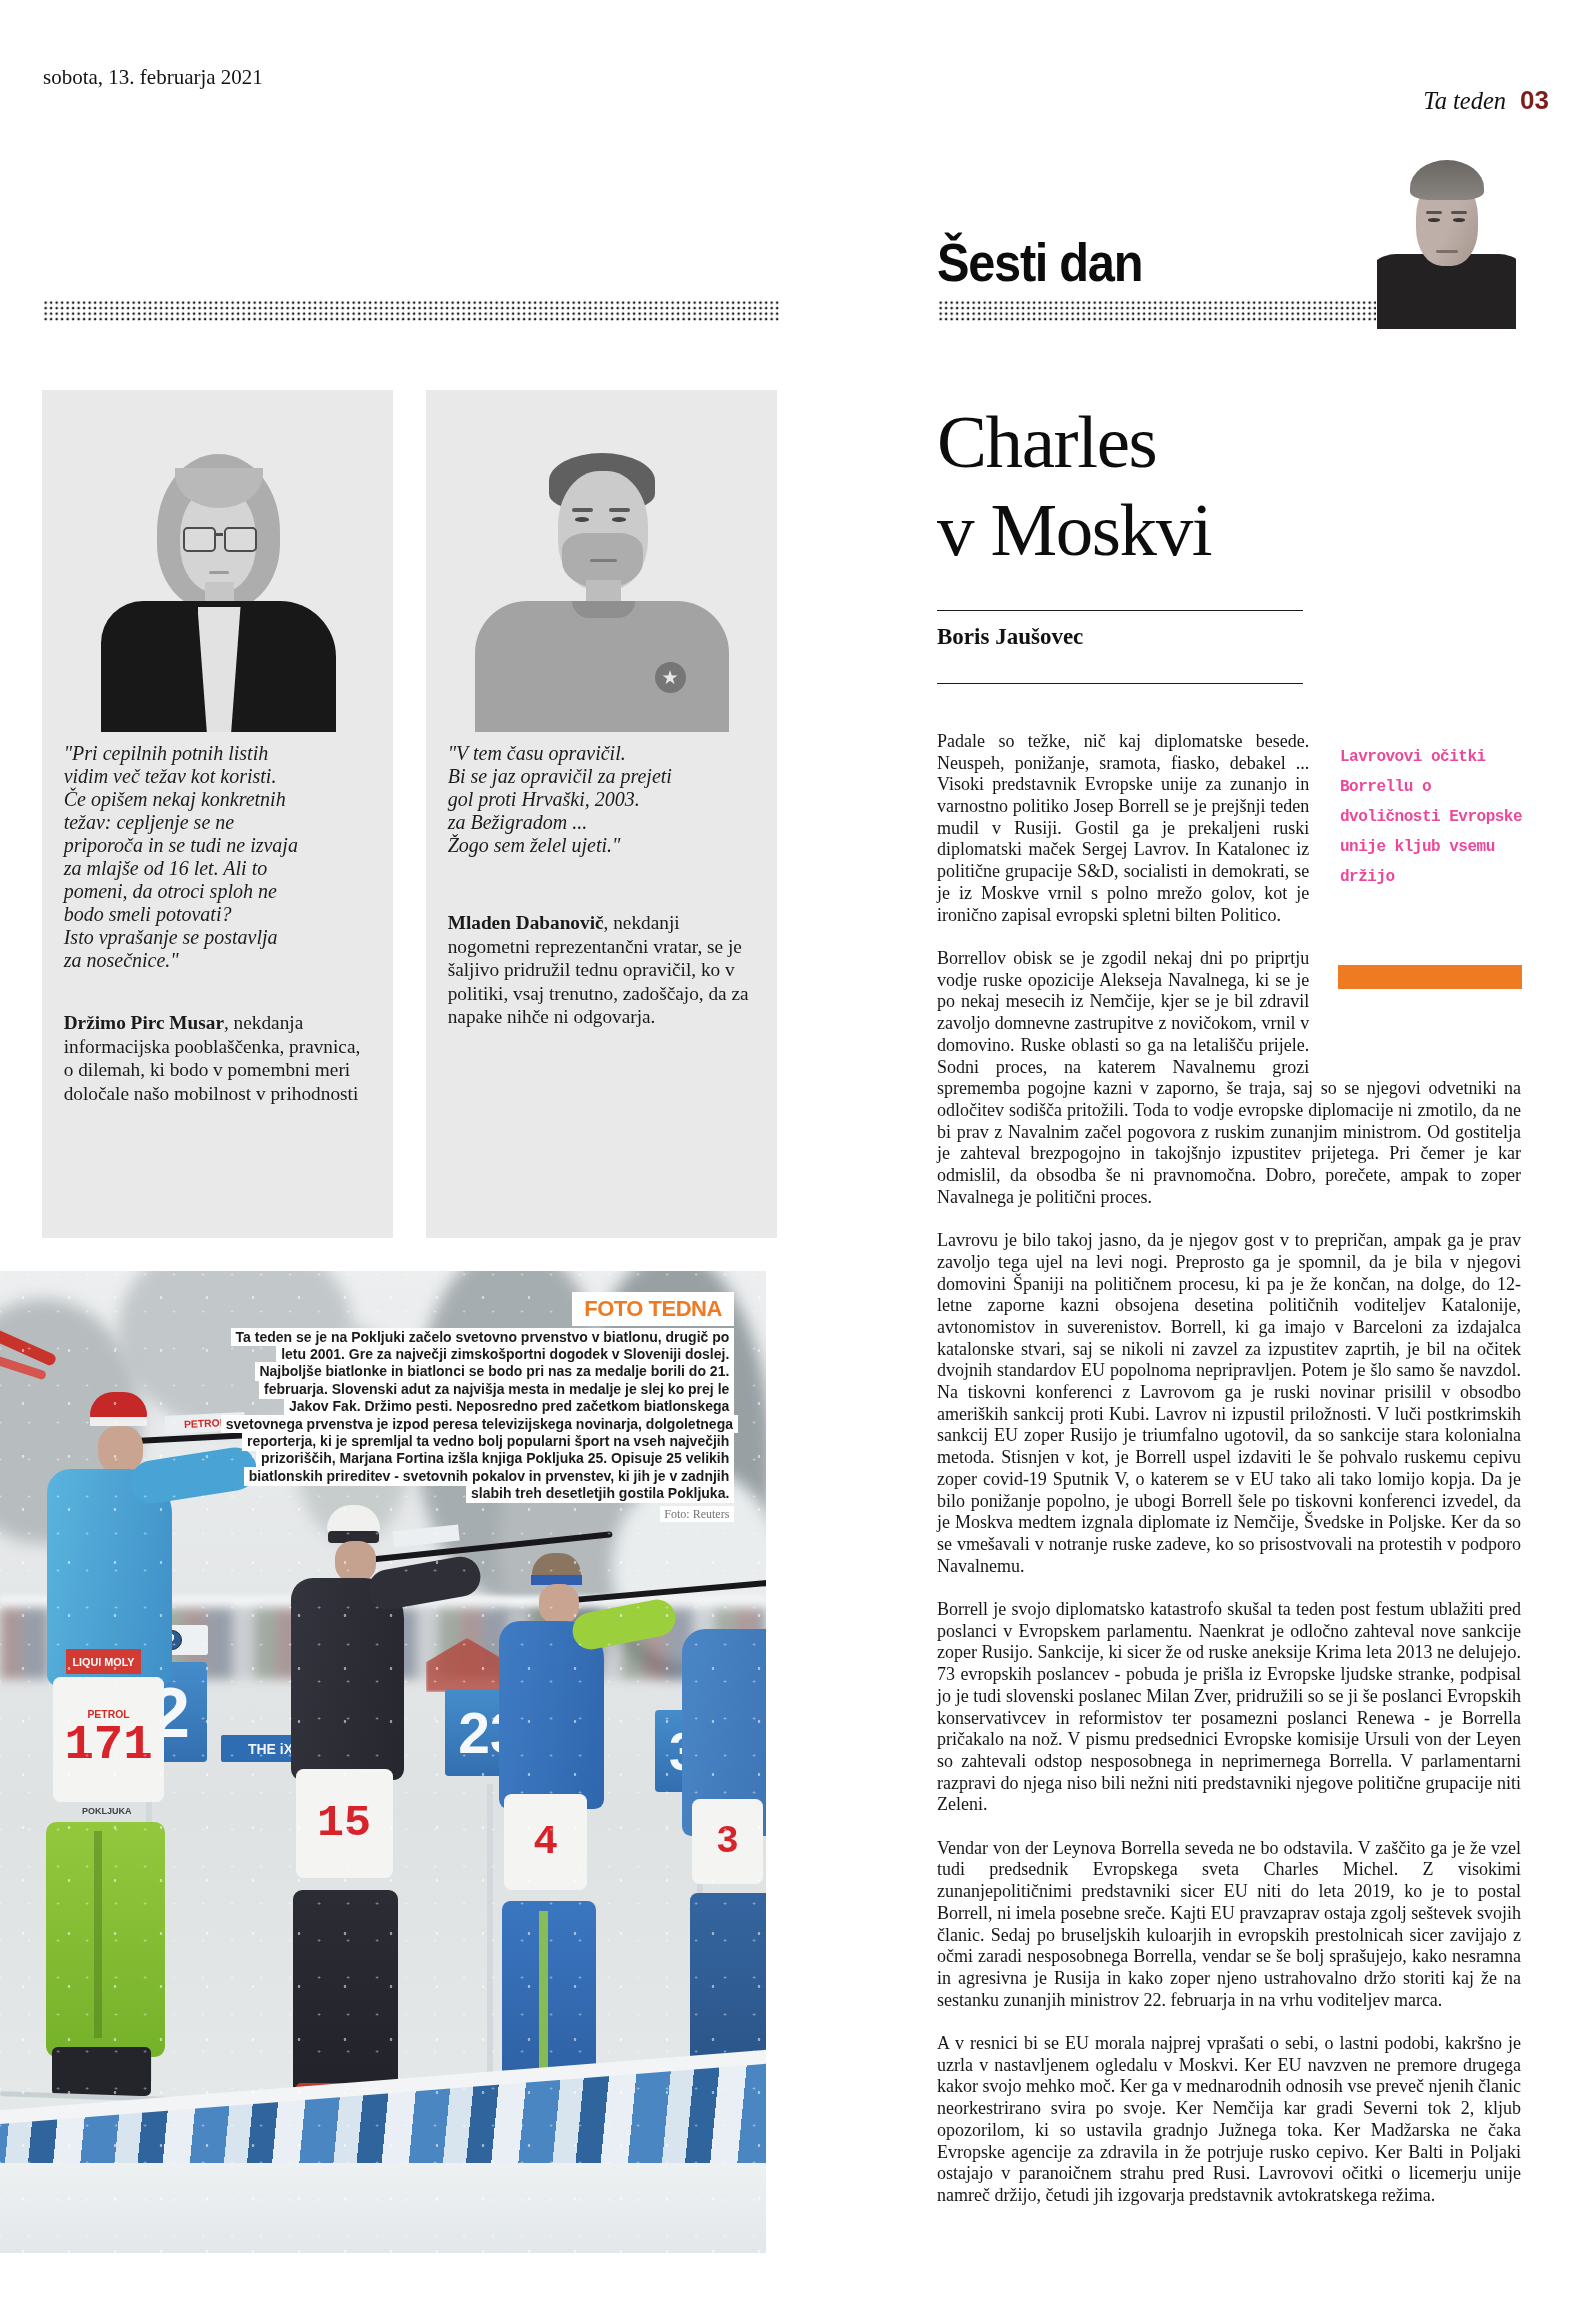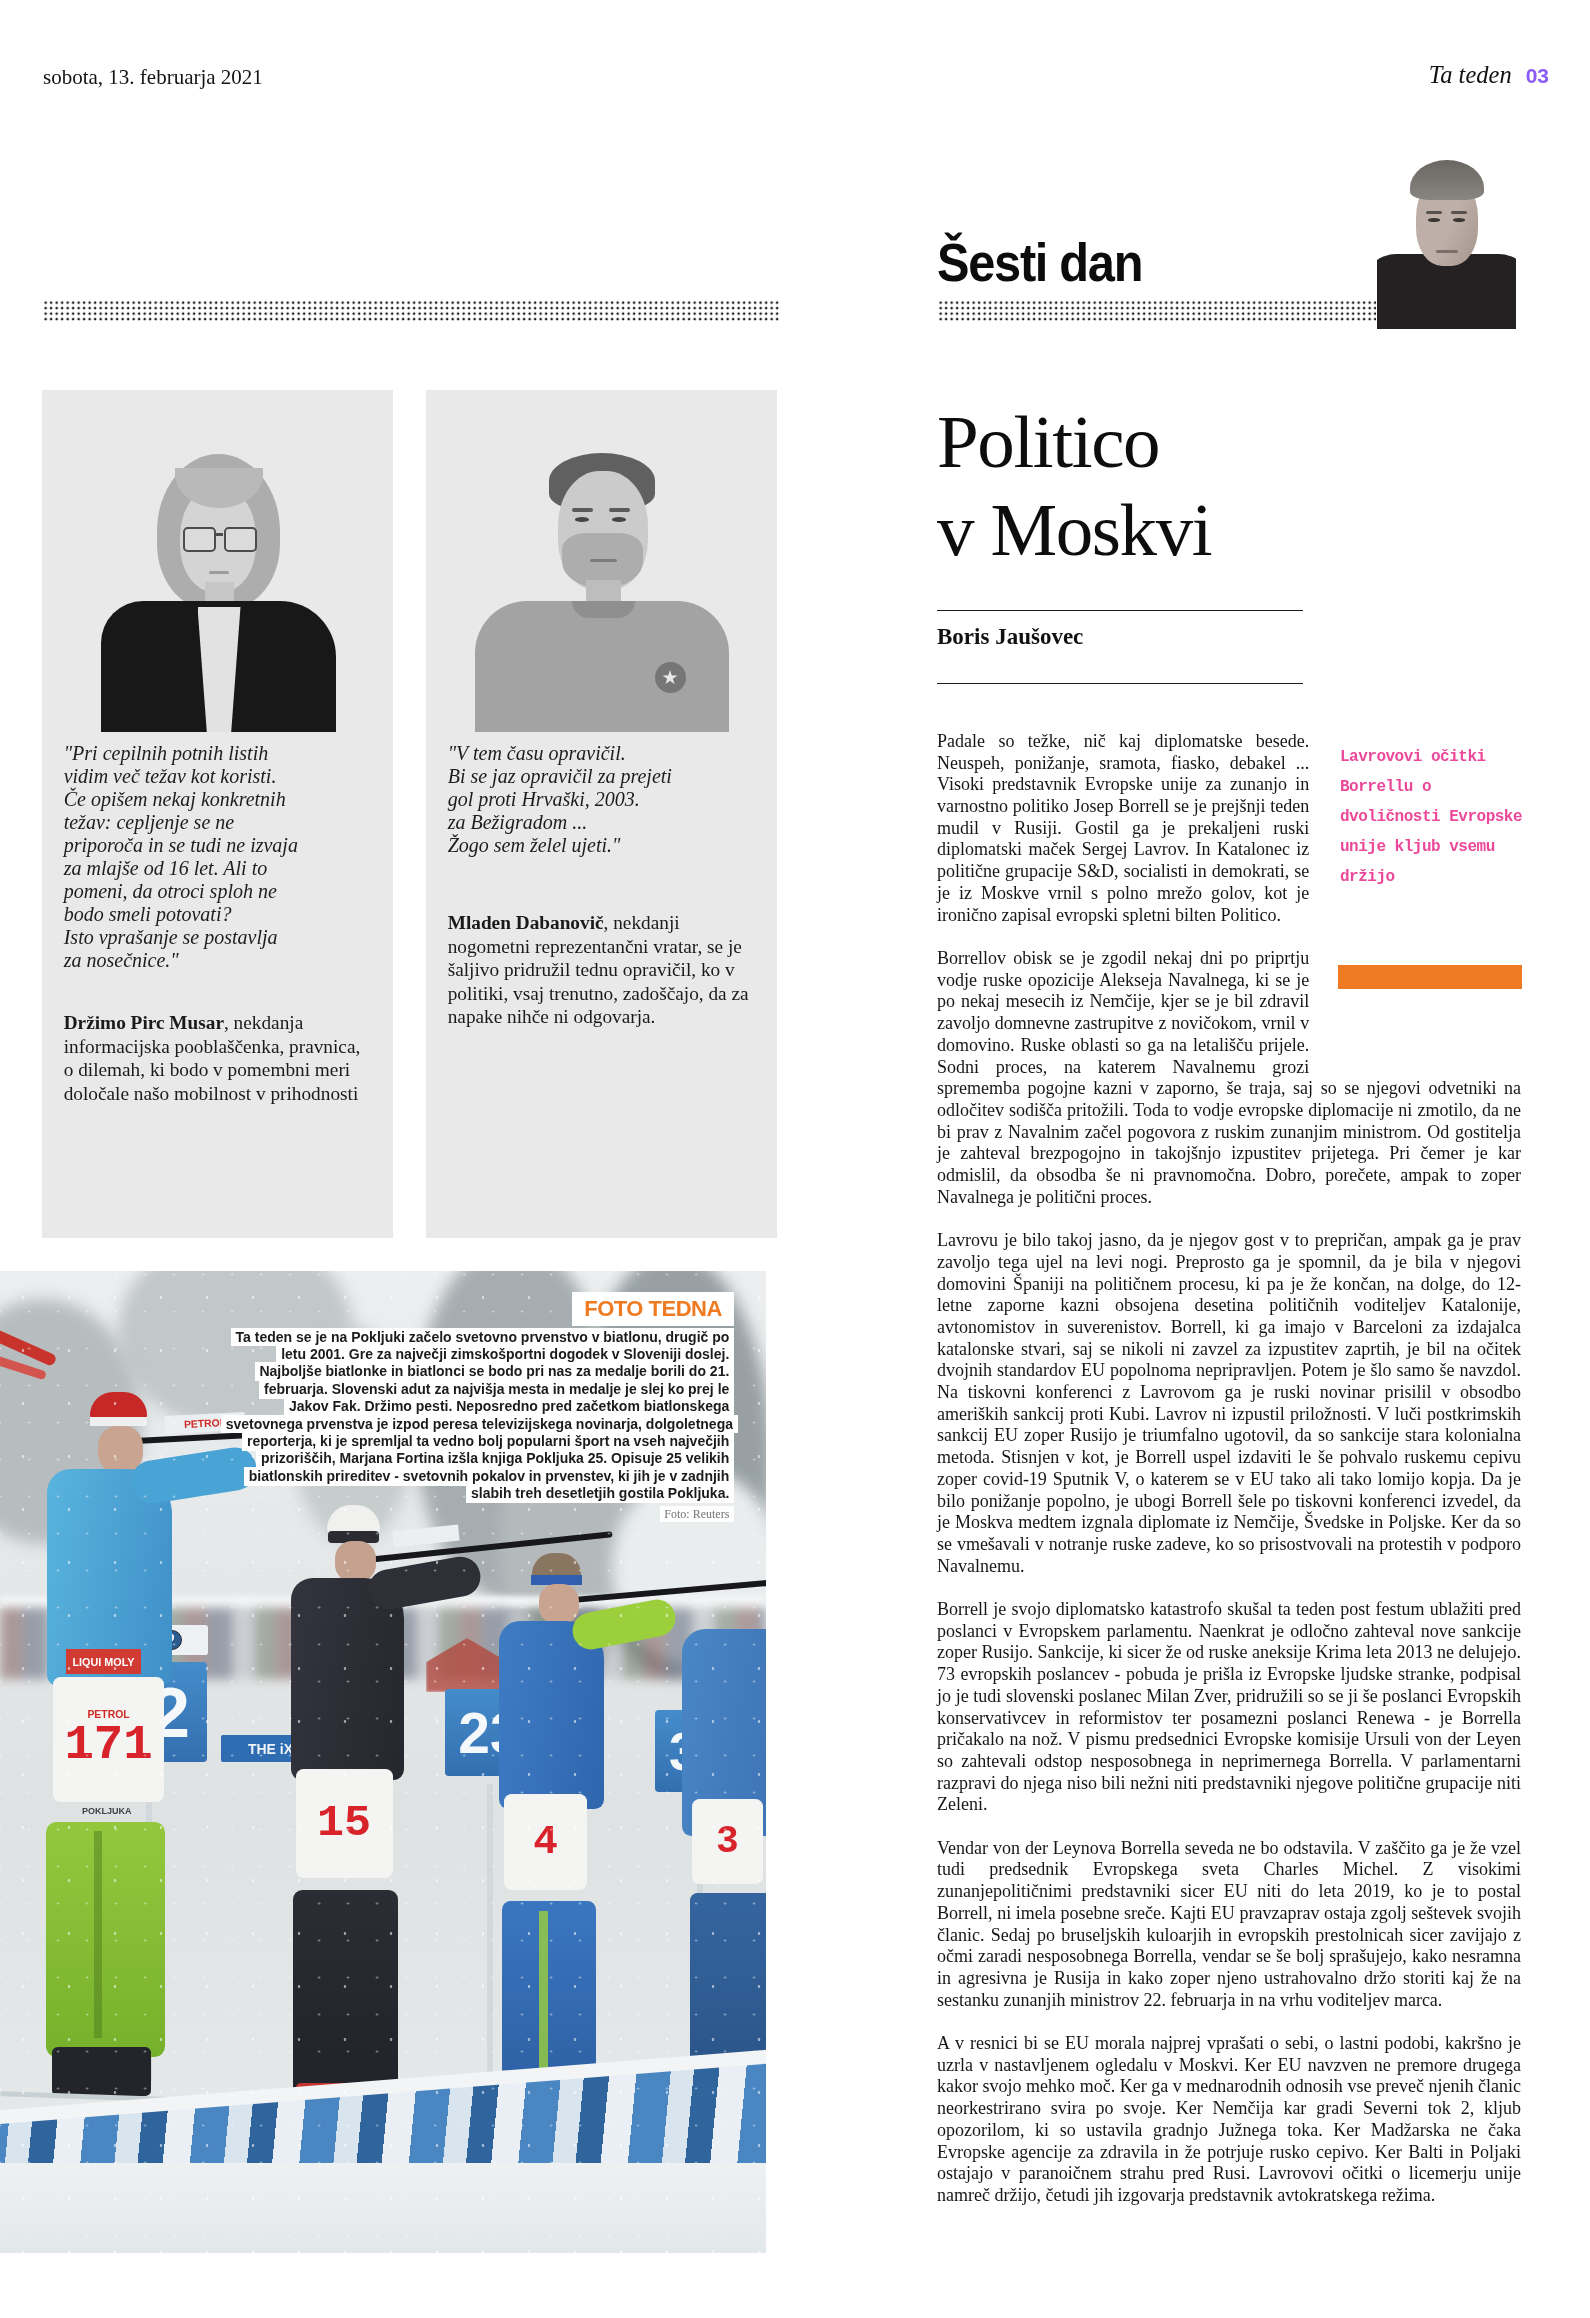--- a/index.html
+++ b/index.html
@@ -4,21 +4,21 @@
 <style>
   html,body{margin:0;padding:0;background:#fff;}
   .page{position:relative;width:1590px;height:2291px;background:#ffffff;overflow:hidden;
         font-family:"Liberation Serif",serif;color:#161616;}
   .abs{position:absolute;}
 
   
   .hdr-date{position:absolute;left:43px;top:65px;font-size:21px;color:#141414;}
   .hdr-right{position:absolute;top:61px;right:41px;display:flex;align-items:baseline;gap:14px;}
   .hdr-section{font-style:italic;font-size:24.5px;color:#111;}
-  .hdr-pagenum{font-family:"Liberation Sans",sans-serif;font-weight:700;font-size:21px;color:#8b5cf6;}
+  .hdr-pagenum{font-family:"Liberation Sans",sans-serif;font-weight:700;font-size:26px;color:#7f1d1d;margin-top:24px;}
 
   
   .mast-title{position:absolute;left:937px;top:232px;font-family:"Liberation Sans",sans-serif;
               font-weight:700;font-size:53px;letter-spacing:-1.4px;transform:scaleX(.92);
               transform-origin:left top;color:#0c0c0c;white-space:nowrap;}
   .dotted{position:absolute;height:22px;
           background-image:radial-gradient(circle,#181818 1.3px,transparent 1.5px);
           background-size:5.5px 5.5px;background-position:0.9px 0.9px;}
   .dotted.left{left:42px;top:299px;width:737px;}
   .dotted.right{left:937px;top:299px;width:439px;}
@@ -235,21 +235,21 @@
       <div>za Bežigradom ...</div>
       <div>Žogo sem želel ujeti."</div>
     </div>
     <div class="qattr two">
       <span class="qname">Mladen Dabanovič</span><span>, nekdanji nogometni reprezentančni vratar, se je šaljivo pridružil tednu opravičil, ko v politiki, vsaj trenutno, zadoščajo, da za napake nihče ni odgovarja.</span>
     </div>
   </div>
 
   <div class="article">
     <div class="a-title">
-      <div>Politico</div>
+      <div>Charles</div>
       <div>v Moskvi</div>
     </div>
     <div class="a-rule r1"></div>
     <div class="a-byline">Boris Jaušovec</div>
     <div class="a-rule r2"></div>
     <div class="a-body">
       <aside class="pq">
         <div class="pq-text">Lavrovovi očitki Borrellu o dvoličnosti Evropske unije kljub vsemu držijo</div>
         <div class="pq-bar"></div>
       </aside>

